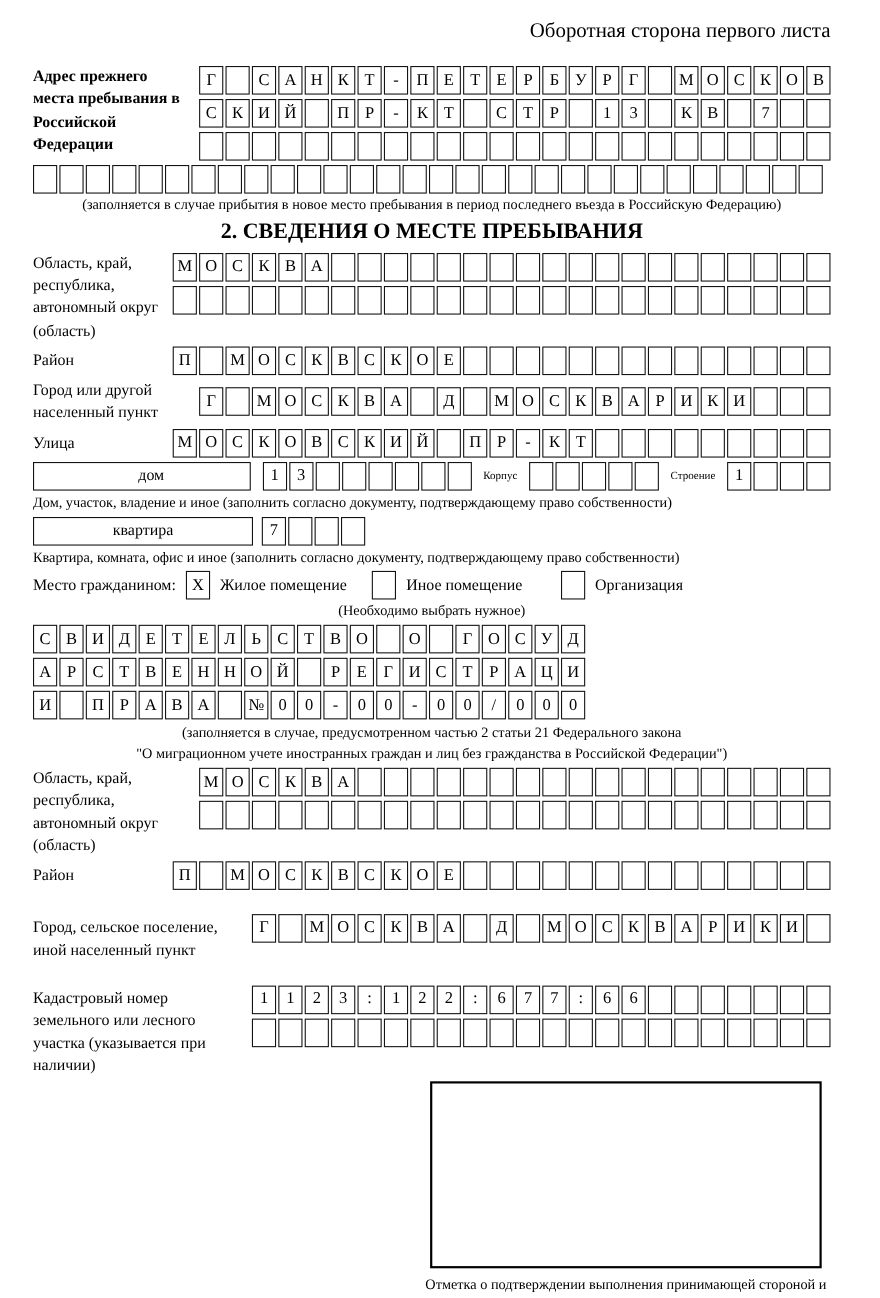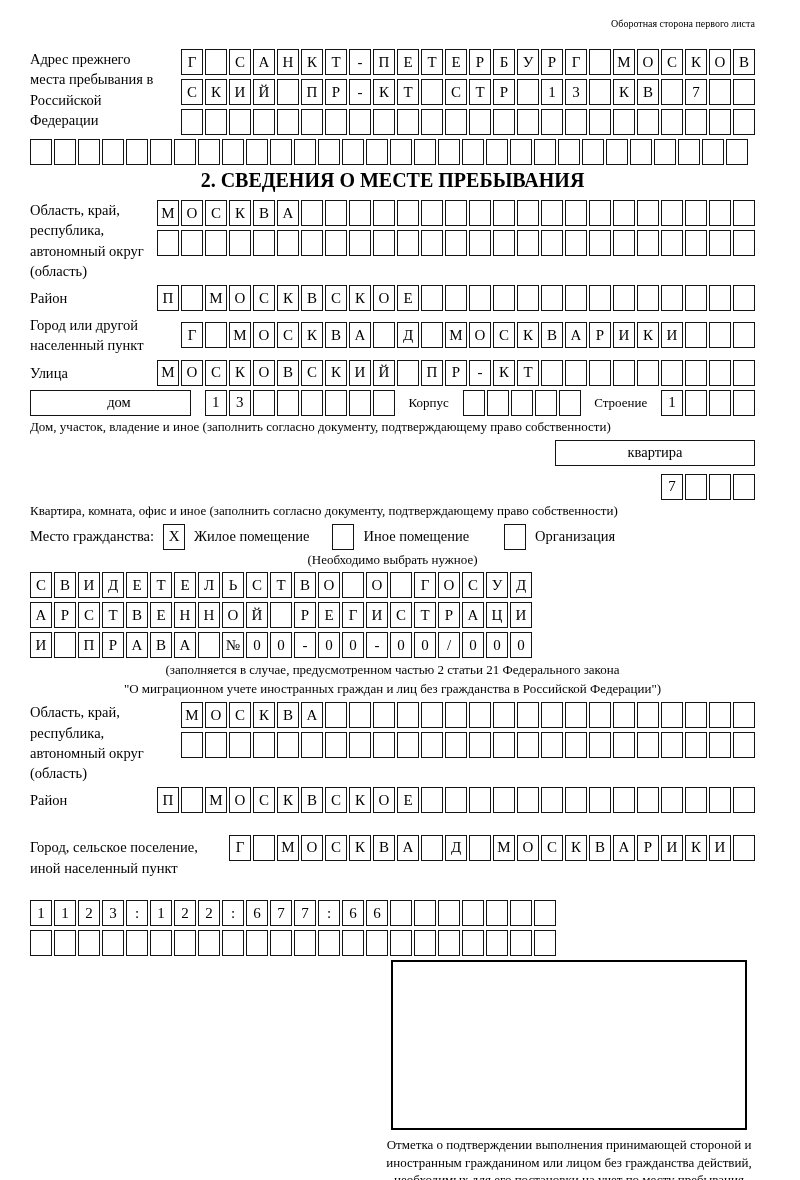--- a/index.html
+++ b/index.html
@@ -1,38 +1,38 @@
 <!DOCTYPE html>
 <html><head>
 <meta charset="utf-8">
 <style>
   html,body{margin:0;padding:0;background:#fff;}
   body{width:800px;height:1180px;overflow:hidden;color:#000;
        font-family:"Liberation Serif", serif;}
   .sheet{box-sizing:border-box;width:800px;height:1180px;padding:10px 45px 0 30px;position:relative;}
-  .hdr{text-align:right;font-size:10px;margin:8px 0 20px;}
+  .hdr{text-align:right;font-size:19px;margin:8px 0 20px;}
   .block{display:flex;justify-content:space-between;margin-bottom:4px;}
   .block.vcenter{align-items:center;}
   .lbl{font-size:14.5px;line-height:1.40;}
-  .w135{width:135px;} .w120{width:120px;} .w140{width:140px;} .w200{width:200px;}
+  .w135{width:135px;font-weight:bold;} .w120{width:120px;} .w140{width:140px;} .w200{width:200px;}
   .w160{width:160px;} .w195{width:195px;margin-top:20px;}
   .rows{display:flex;flex-direction:column;gap:4px;align-items:flex-end;}
   .boxrow{display:flex;gap:2px;}
   .cb{box-sizing:border-box;width:22px;height:26px;border:1.7px solid #141414;background:#fff;
       display:flex;align-items:center;justify-content:center;font-size:15px;flex:0 0 22px;}
   .fullrow{margin-bottom:2px;}
   .caption{font-size:13px;line-height:1.3;margin:2px 0 4px;}
   .center{text-align:center;}
   .sec-title{font-size:20px;font-weight:bold;text-align:center;margin:4px 0 8px;}
   .houserow{display:flex;justify-content:space-between;align-items:center;margin-bottom:3px;}
   .fieldbox{box-sizing:border-box;height:26px;border:1.7px solid #141414;display:flex;
             align-items:center;justify-content:center;font-size:14.5px;}
-  .dombox{width:161px;padding-left:17px;} .kvbox{width:200px;}
-  .inline-lbl{font-size:13px;}
-  .kvrow{display:flex;align-items:flex-end;gap:8px;margin-bottom:3px;flex-direction:column;}
+  .dombox{width:198px;padding-left:17px;} .kvbox{width:200px;}
+  .inline-lbl{font-size:10px;}
+  .kvrow{display:flex;align-items:flex-start;gap:8px;margin-bottom:3px;}
   .stayrow{display:flex;align-items:center;gap:9px;margin:4px 0 2px;font-size:14.5px;}
   .stayrow .cb{flex:0 0 22px;}
   .gap-l{margin-left:14px;} .gap-xl{margin-left:26px;}
   .stampcol{width:372px;margin-left:auto;margin-top:4px;}
   .stampbox{box-sizing:border-box;width:356px;height:170px;border:2px solid #000;margin:0 auto;}
   .stampnote{text-align:center;font-size:13px;line-height:1.35;margin-top:6px;}
 </style>
 </head>
 <body>
 
@@ -148,20 +148,21 @@
       <div class="cb"></div>
       <div class="cb"></div>
       <div class="cb"></div>
       <div class="cb"></div>
       <div class="cb"></div>
       <div class="cb"></div>
       <div class="cb"></div>
       <div class="cb"></div>
       <div class="cb"></div>
     </div>
+  <div class="caption center">(заполняется в случае прибытия в новое место пребывания в период последнего въезда в Российскую Федерацию)</div>
 
   <div class="sec-title">2. СВЕДЕНИЯ О МЕСТЕ ПРЕБЫВАНИЯ</div>
 
   <div class="block">
     <div class="lbl w120">Область, край, республика, автономный округ (область)</div>
     <div class="rows">
       <div class="boxrow">
           <div class="cb">М</div>
           <div class="cb">О</div>
           <div class="cb">С</div>
@@ -345,21 +346,21 @@
     <div class="boxrow">
         <div class="cb">7</div>
         <div class="cb"></div>
         <div class="cb"></div>
         <div class="cb"></div>
       </div>
   </div>
   <div class="caption">Квартира, комната, офис и иное (заполнить согласно документу, подтверждающему право собственности)</div>
 
   <div class="stayrow">
-    <span>Место гражданства:</span>
+    <span>Место гражданином:</span>
     <div class="cb">X</div>
     <span>Жилое помещение</span>
     <div class="cb gap-l"></div>
     <span>Иное помещение</span>
     <div class="cb gap-xl"></div>
     <span>Организация</span>
   </div>
   <div class="caption center">(Необходимо выбрать нужное)</div>
 
   <div class="block">
@@ -550,20 +551,21 @@
         <div class="cb">А</div>
         <div class="cb">Р</div>
         <div class="cb">И</div>
         <div class="cb">К</div>
         <div class="cb">И</div>
         <div class="cb"></div>
       </div>
   </div>
 
   <div class="block">
+    <div class="lbl w195">Кадастровый номер земельного или лесного участка (указывается при наличии)</div>
     <div class="rows" style="margin-top:18px;">
       <div class="boxrow">
           <div class="cb">1</div>
           <div class="cb">1</div>
           <div class="cb">2</div>
           <div class="cb">3</div>
           <div class="cb">:</div>
           <div class="cb">1</div>
           <div class="cb">2</div>
           <div class="cb">2</div>

